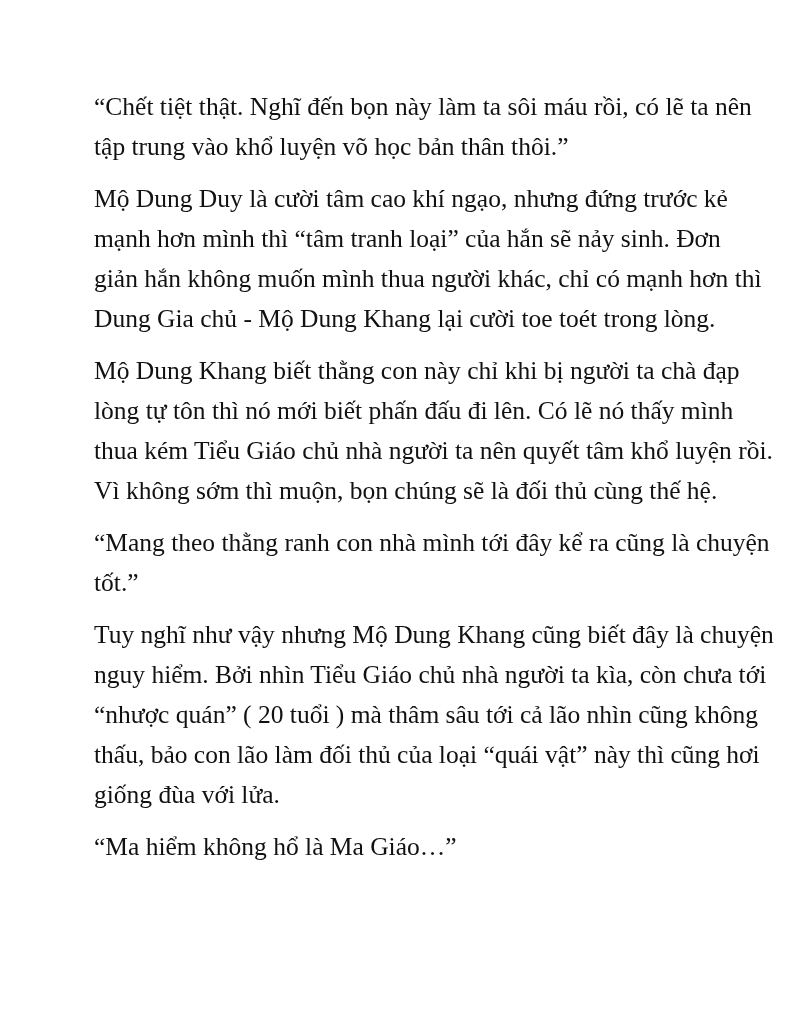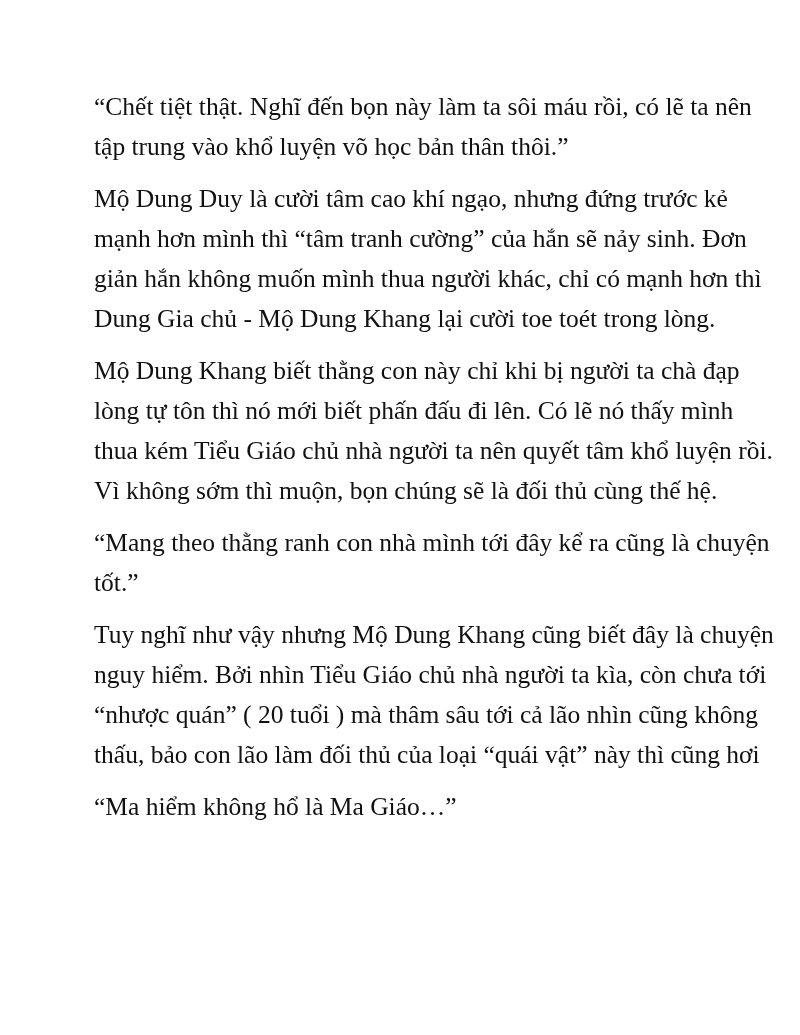--- a/index.html
+++ b/index.html
@@ -44,21 +44,21 @@
 
 <div class="page">
 
   <p class="para">
     <span class="line">“Chết tiệt thật. Nghĩ đến bọn này làm ta sôi máu rồi, có lẽ ta nên</span>
     <span class="line last">tập trung vào khổ luyện võ học bản thân thôi.”</span>
   </p>
 
   <p class="para">
     <span class="line">Mộ Dung Duy là cười tâm cao khí ngạo, nhưng đứng trước kẻ</span>
-    <span class="line">mạnh hơn mình thì “tâm tranh cường” của hắn sẽ nảy sinh. Đơn</span>
+    <span class="line">mạnh hơn mình thì “tâm tranh loại” của hắn sẽ nảy sinh. Đơn</span>
     <span class="line">giản hắn không muốn mình thua người khác, chỉ có mạnh hơn thì</span>
     <span class="line last">Dung Gia chủ - Mộ Dung Khang lại cười toe toét trong lòng.</span>
   </p>
 
   <p class="para">
     <span class="line">Mộ Dung Khang biết thằng con này chỉ khi bị người ta chà đạp</span>
     <span class="line">lòng tự tôn thì nó mới biết phấn đấu đi lên. Có lẽ nó thấy mình</span>
     <span class="line">thua kém Tiểu Giáo chủ nhà người ta nên quyết tâm khổ luyện rồi.</span>
     <span class="line last">Vì không sớm thì muộn, bọn chúng sẽ là đối thủ cùng thế hệ.</span>
   </p>
@@ -66,19 +66,20 @@
   <p class="para">
     <span class="line">“Mang theo thằng ranh con nhà mình tới đây kể ra cũng là chuyện</span>
     <span class="line last">tốt.”</span>
   </p>
 
   <p class="para">
     <span class="line">Tuy nghĩ như vậy nhưng Mộ Dung Khang cũng biết đây là chuyện</span>
     <span class="line">nguy hiểm. Bởi nhìn Tiểu Giáo chủ nhà người ta kìa, còn chưa tới</span>
     <span class="line">“nhược quán” ( 20 tuổi ) mà thâm sâu tới cả lão nhìn cũng không</span>
     <span class="line">thấu, bảo con lão làm đối thủ của loại “quái vật” này thì cũng hơi</span>
+    <span class="line last">giống đùa với lửa.</span>
   </p>
 
   <p class="para">
     <span class="line last">“Ma hiểm không hổ là Ma Giáo…”</span>
   </p>
 
 </div>
 
 </body></html>

